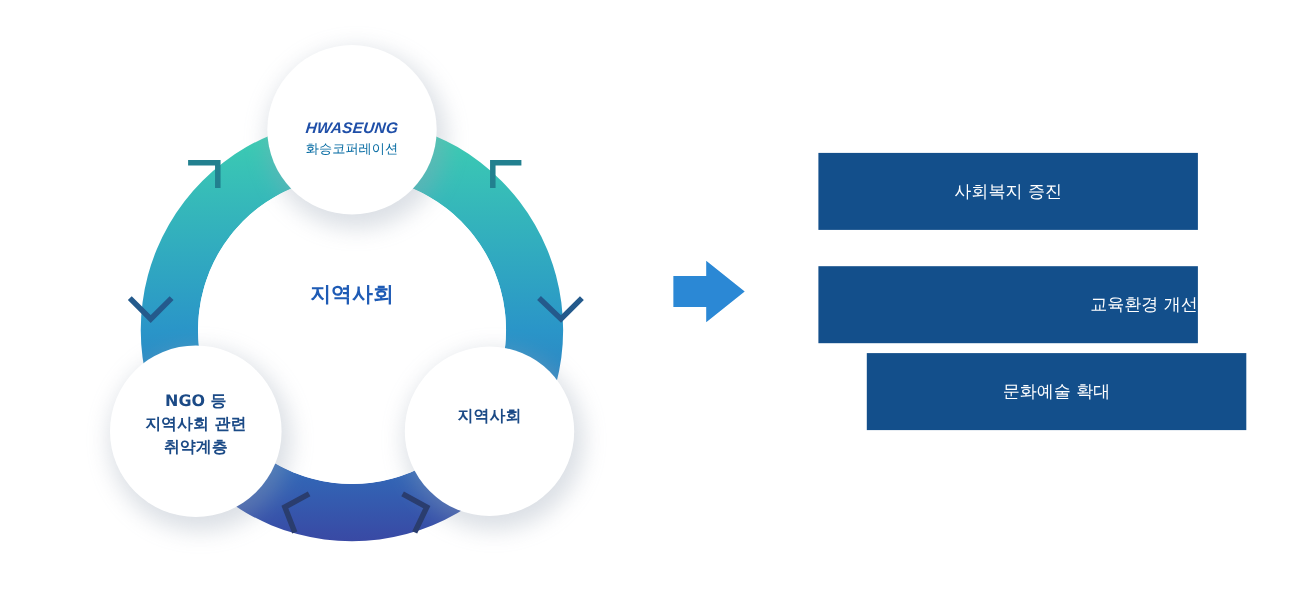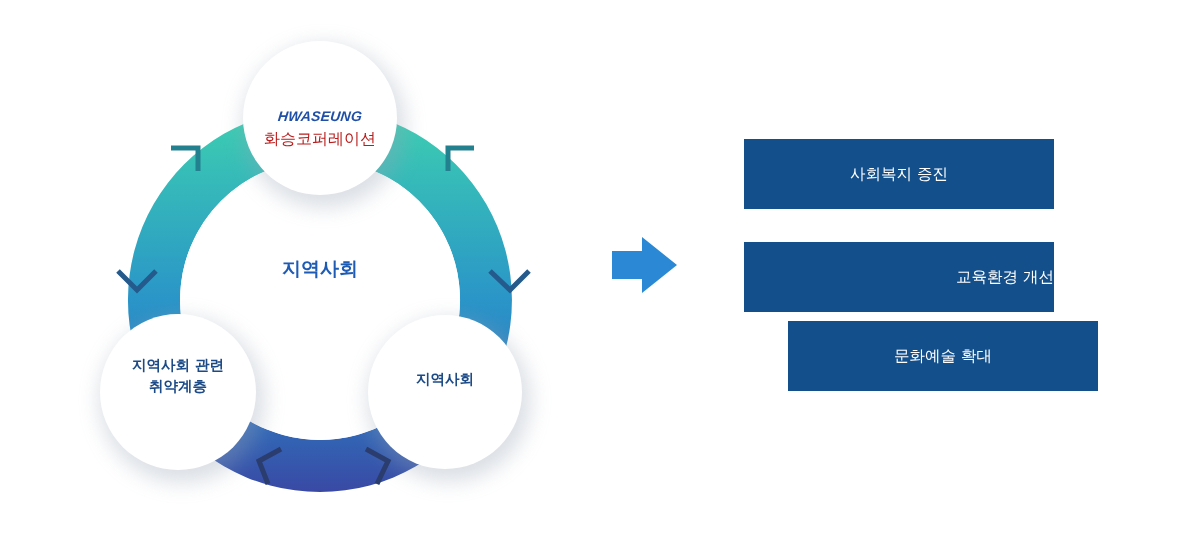--- a/index.html
+++ b/index.html
@@ -5,25 +5,25 @@
   html, body { margin:0; padding:0; background:#ffffff; }
   body { width:1195px; height:549px; position:relative; overflow:hidden;
          font-family:"DejaVu Sans","Liberation Sans",sans-serif; }
   #cycle { position:absolute; left:0; top:0; width:640px; height:549px; }
   .node-text { position:absolute; text-align:center; font-weight:bold; color:#1b4a86; }
   .node-text div { line-height:1.45; }
   #center-text { left:240px; top:255px; width:160px; font-size:19px; color:#1e5bb5; line-height:1.55; }
   #top-text { left:250px; top:106px; width:140px; }
   #brand { font-family:"Liberation Sans",sans-serif; font-style:italic; font-weight:bold;
            font-size:14px; color:#1f4fa8; letter-spacing:0.2px; transform:skewX(-6deg); }
-  #company { font-size:16px; font-weight:normal; color:#b91c1c; margin-top:1px; }
+  #company { font-size:12px; font-weight:normal; color:#0369a1; margin-top:1px; }
   #left-text { left:100px; top:355px; width:156px; font-size:14.5px; }
   #right-text { left:372px; top:369px; width:146px; font-size:14.5px; }
   #arrow { position:absolute; left:612px; top:237px; width:68px; height:56px; }
-  .result-box { position:absolute; left:744px; width:310px; height:70px; background:#134f8b;
+  .result-box { position:absolute; left:744px; width:345px; height:70px; background:#134f8b;
                 color:#ffffff; font-size:15.5px; display:flex; align-items:center; justify-content:center; }
   #result-0 { top:139px; }
   #result-1 { top:242px;justify-content:flex-end; }
   #result-2 { top:321px;margin-left:44px; }
 </style>
 </head>
 <body>
 
 <svg id="cycle" viewBox="0 0 640 549">
   <defs>
@@ -65,20 +65,21 @@
 <div id="center-text" class="node-text">
   <div>지역사회</div>
 </div>
 
 <div id="top-text" class="node-text">
   <div id="brand">HWASEUNG</div>
   <div id="company">화승코퍼레이션</div>
 </div>
 
 <div id="left-text" class="node-text">
+  <div>NGO 등</div>
   <div>지역사회 관련</div>
   <div>취약계층</div>
 </div>
 
 <div id="right-text" class="node-text">
   <div>지역사회</div>
 </div>
 
 <svg id="arrow" viewBox="0 0 68 56">
   <polygon points="0,14 30,14 30,0 65,28 30,56 30,42 0,42" fill="#2b88d5"></polygon>

